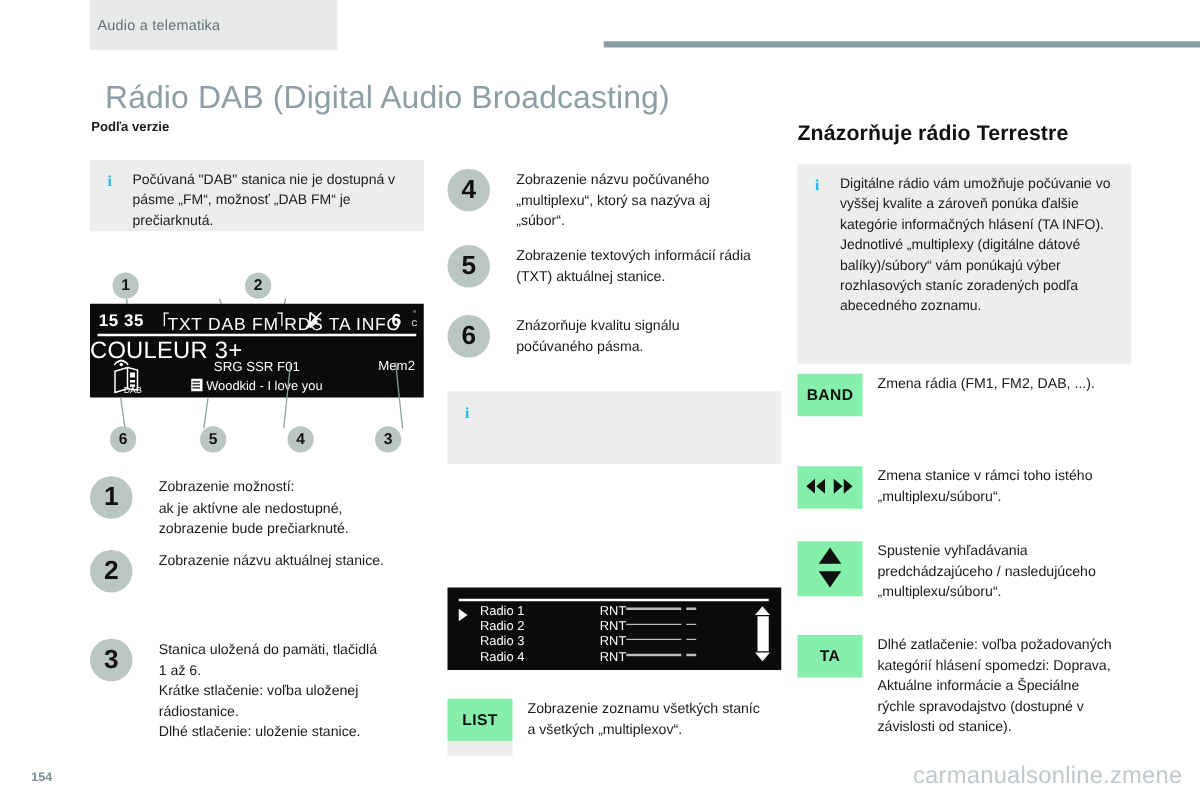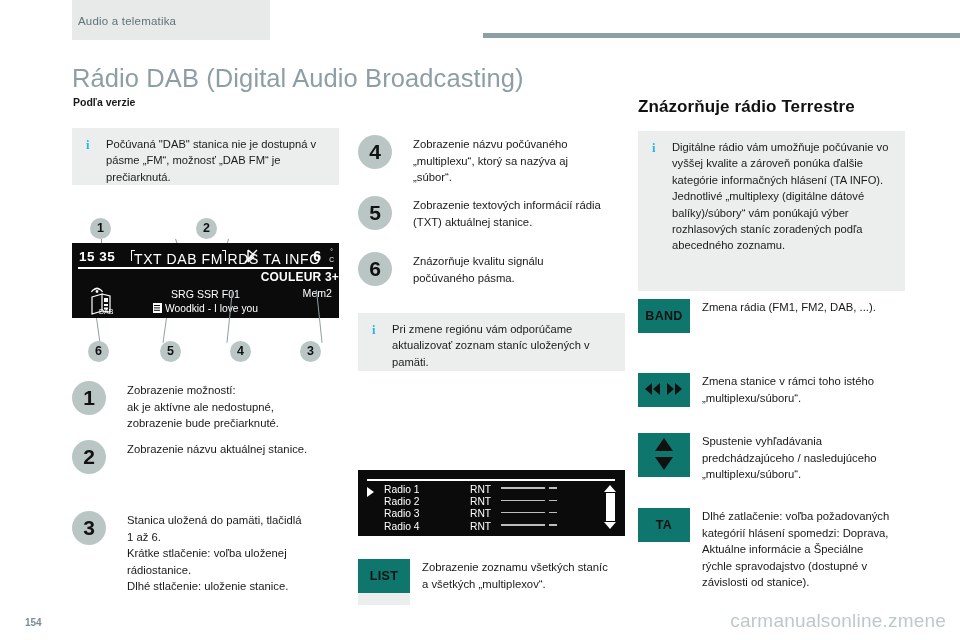--- a/index.html
+++ b/index.html
@@ -38,21 +38,21 @@
     position: absolute;
     top: 33px; left: 483px;
     width: 477px;
     height: 5px;
     background: #8d9fa4;
   }
 
   
   .page-title {
     position: absolute;
-    top: 64px; left: 72px;
+    top: 64px; left: 84px;
     font-size: 25.5px;
     font-weight: normal;
     color: #8d9fa4;
     letter-spacing: .1px;
     white-space: nowrap;
   }
   .page-subtitle {
     position: absolute;
     top: 96px; left: 73px;
     font-size: 10.5px;
@@ -109,21 +109,21 @@
     color: #191919;
     white-space: pre-line;
   }
 
   
   .keyrow { position: absolute; }
   .keybox {
     position: absolute;
     left: 0; top: 0;
     width: 52px; height: 34px;
-    background: #0f766e;
+    background: #86efac;
     display: flex;
     align-items: center;
     justify-content: center;
     font-size: 12.5px;
     font-weight: bold;
     color: #111;
     letter-spacing: .3px;
   }
   .keytext {
     position: absolute;
@@ -189,23 +189,23 @@
   .scr-degc i { display:block; font-style: normal; }
   .scr-hr {
     position: absolute;
     left: 6px; top: 24px;
     width: 255px; height: 2px;
     background: #fff;
   }
   .scr-station {
     position: absolute;
     left: 0; right: 0; top: 27px;
-    text-align: right;
-    font-size: 12px;
-    font-weight: bold;
+    text-align: left;
+    font-size: 19px;
+    font-weight: normal;
     letter-spacing: .2px;
   }
   .scr-mux {
     position: absolute;
     left: 0; right: 0; top: 45px;
     text-align: center;
     font-size: 10.6px;
   }
   .scr-txt {
     position: absolute;
@@ -280,21 +280,21 @@
     position: absolute;
     left: 26px; top: 14px;
   }
   .ls-row {
     position: relative;
     height: 12.2px;
     font-size: 10.3px;
     white-space: nowrap;
   }
   .ls-name { display:inline-block; width: 86px; }
-  .ls-code { display:inline-block; width: 31px; }
+  .ls-code { display:inline-block; width: 31px; text-align: right; }
   .ls-bars {
     display:inline-block;
     width: 62px;
     position: relative;
     top: -2px;
   }
   .ls-bars span {
     display:inline-block;
     height: 1.6px;
     background: #bdbdbd;
@@ -463,21 +463,20 @@
 </div>
 
 <div class="bullet-row" style="left:358px; top:252px; width:272px;">
   <div class="bullet-circle">6</div>
   <div class="bullet-text">Znázorňuje kvalitu signálu
 počúvaného pásma.</div>
 </div>
 
 <div class="infobox" style="left:358px; top:313px; width:267px; height:58px;">
   <div class="i-icon">i</div>
-  <div class="i-text">Pri zmene regiónu vám odporúčame aktualizovať zoznam staníc uložených v pamäti.</div>
 </div>
 
 <div class="screen" id="list-screen">
   <div class="ls-hr"></div>
   <div class="ls-cursor"></div>
   <div class="ls-rows">
     <div class="ls-row">
       <span class="ls-name">Radio 1</span><span class="ls-code">RNT</span><span class="ls-bars"><span class="ls-bar-long"></span><span class="ls-bar-short"></span></span>
     </div>
     <div class="ls-row">

